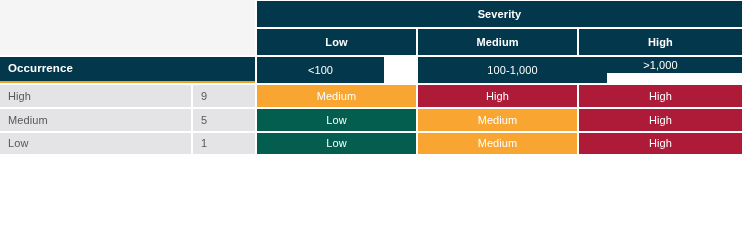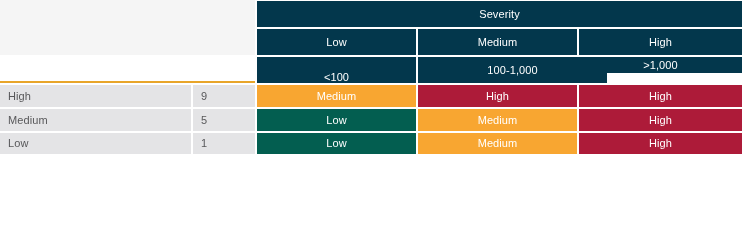--- a/index.html
+++ b/index.html
@@ -39,21 +39,21 @@
   }
 
   
   .navy   { background: #03374c; color: #ffffff; }
   .blank  { background: #f5f5f5; }
   .grey   { background: #e4e4e6; color: #58585a; }
   .orange { background: #f8a631; color: #ffffff; }
   .red    { background: #ad1b39; color: #ffffff; }
   .green  { background: #035e50; color: #ffffff; }
 
-  .bold { font-weight: normal; }
+  .bold { font-weight: bold; }
 
   
   #occurrence-rule {
     position: absolute;
     background: #e8a52a;
   }
 </style>
 </head>
 <body>
 
@@ -68,23 +68,26 @@
   <div class="cell navy bold" style="left:257px; top:29px; width:159px; height:26px;">
     <span>Low</span>
   </div>
   <div class="cell navy bold" style="left:418px; top:29px; width:159px; height:26px;">
     <span>Medium</span>
   </div>
   <div class="cell navy bold" style="left:579px; top:29px; width:163px; height:26px;">
     <span>High</span>
   </div>
 
+  <div class="cell navy bold left" style="left:0px; top:57px; width:255px; height:24px; font-size:11.5px;">
+    <span>Occurrence</span>
+  </div>
   <div id="occurrence-rule" style="left:0px; top:81px; width:255px; height:2px;"></div>
 
-  <div class="cell navy" style="left:257px; top:57px; width:159px; height:26px;align-items:flex-end;">
+  <div class="cell navy" style="left:257px; top:57px; width:127px; height:26px;">
     <span>&lt;100</span>
   </div>
   <div class="cell navy" style="left:418px; top:57px; width:189px; height:26px;">
     <span>100-1,000</span>
   </div>
   <div class="cell navy" style="left:579px; top:57px; width:163px; height:16px;">
     <span>&gt;1,000</span>
   </div>
 
   <div class="cell grey left" style="left:0px; top:85px; width:191px; height:22px;">

